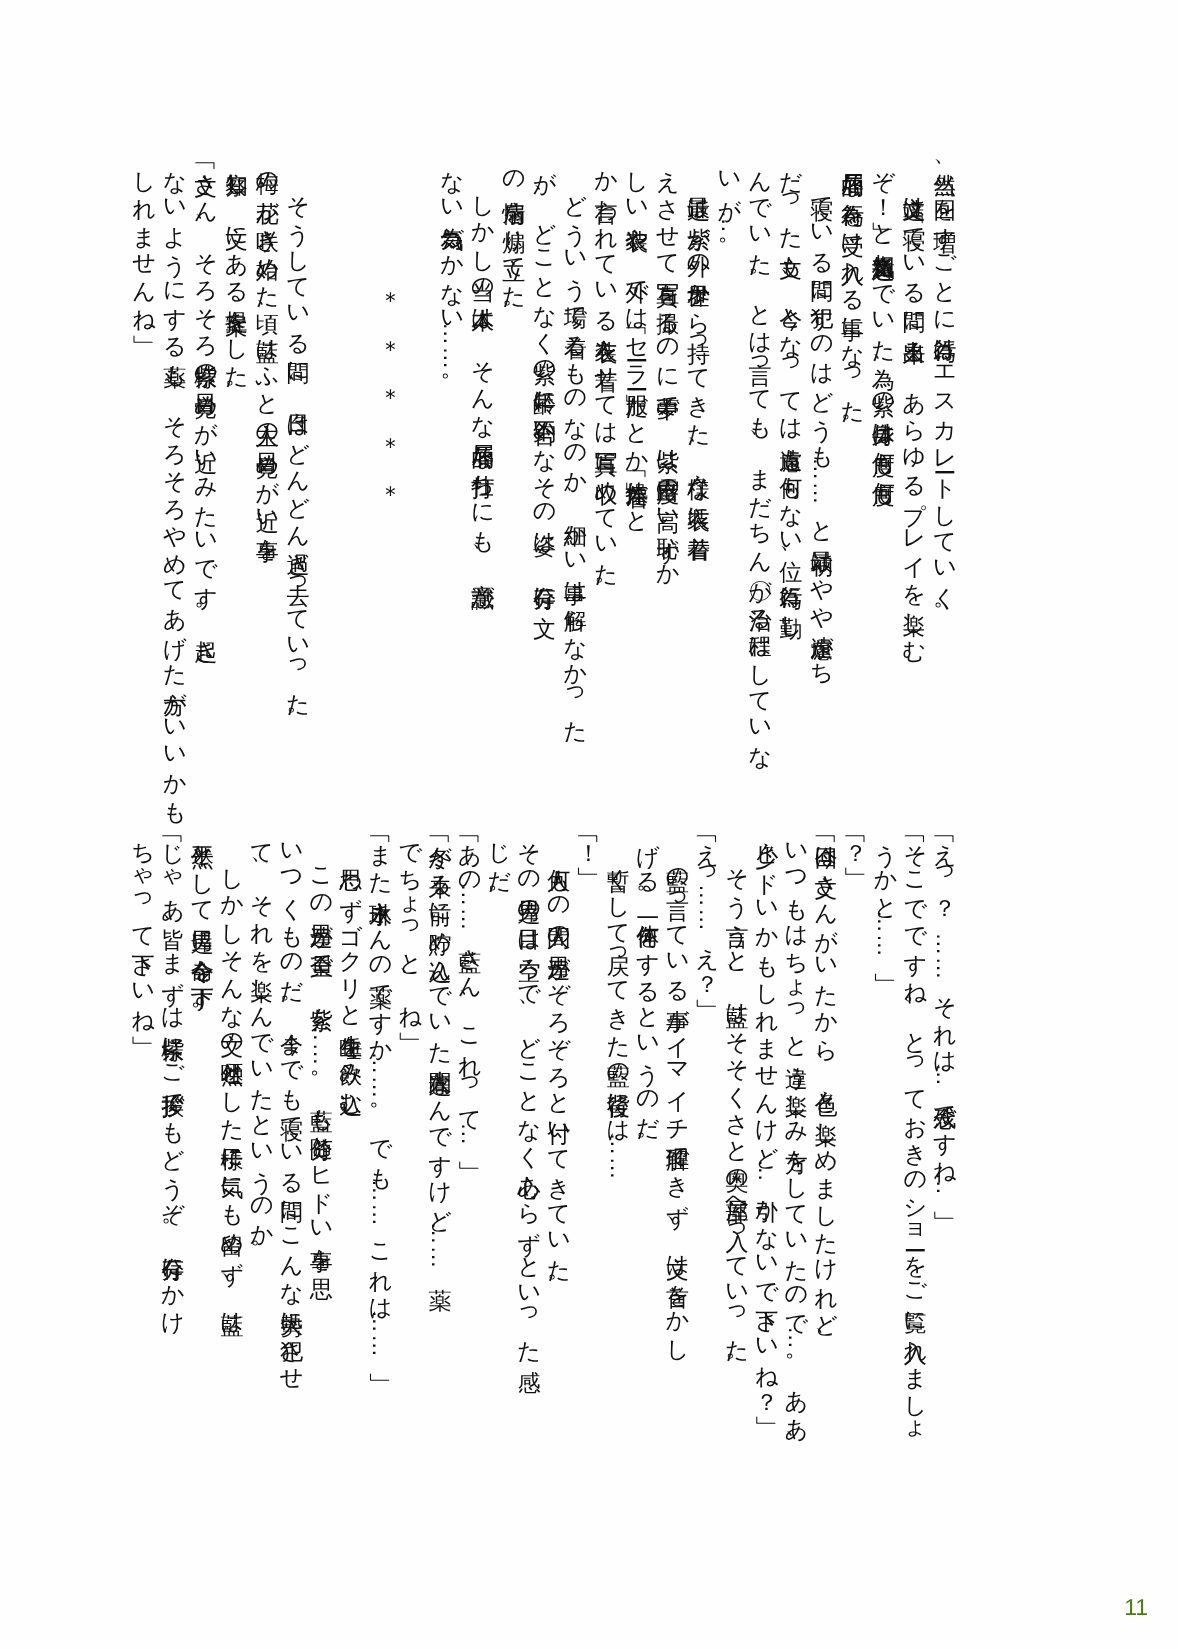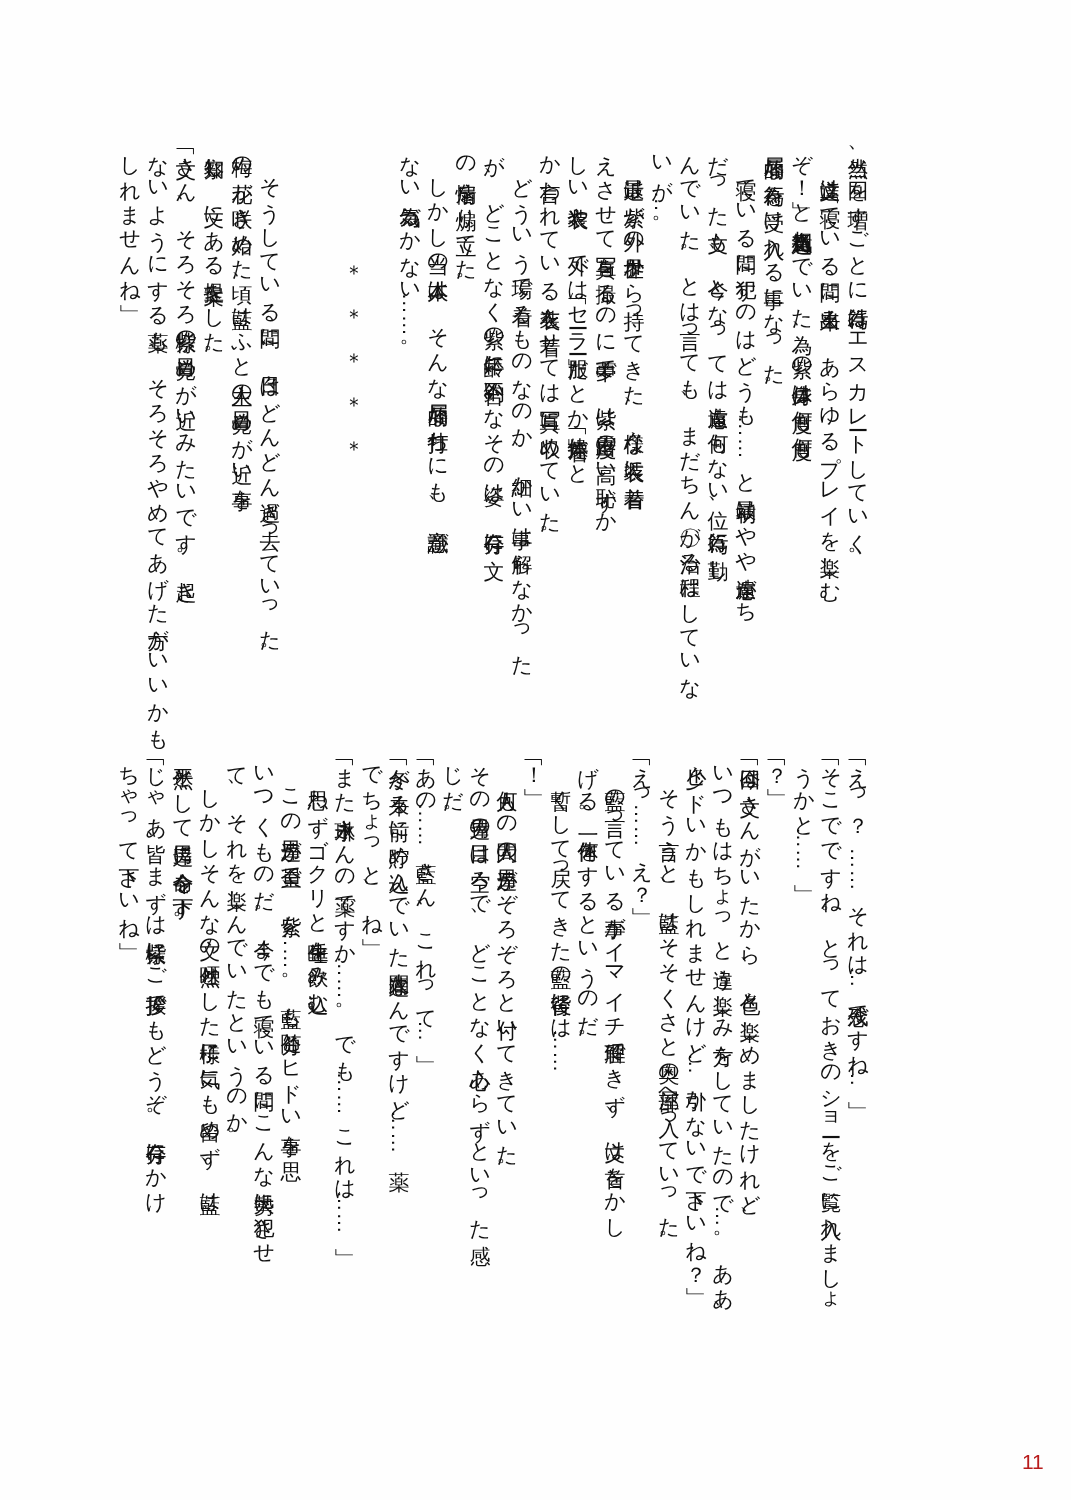--- a/index.html
+++ b/index.html
@@ -25,21 +25,21 @@
   }
   .top-block { top: 141px; right: 199px; }
   .top-block .line { line-height: 28px; }
   .bottom-block { top: 752px; right: 199px; }
   .page-number {
     position: absolute;
     left: 1022px;
     top: 1450px;
     font-family: "Liberation Sans", "DejaVu Sans", sans-serif;
     font-size: 21px;
-    color: #b91c1c;
+    color: #4d7c0f;
   }
 </style>
 </head>
 <body>
 
 <div class="page" style="background: rgb(254, 254, 254); color: rgb(17, 17, 17);">
   <div class="vtext top-block">
       <div class="line">当然、回を増すごとに行為はエスカレートしていく。</div>
       <div class="line">　文達は「寝ている間に出来る、あらゆるプレイを楽しむ</div>
       <div class="line">ぞ！」と相当意気込んでいた為、紫の身体は何度も何度も</div>

